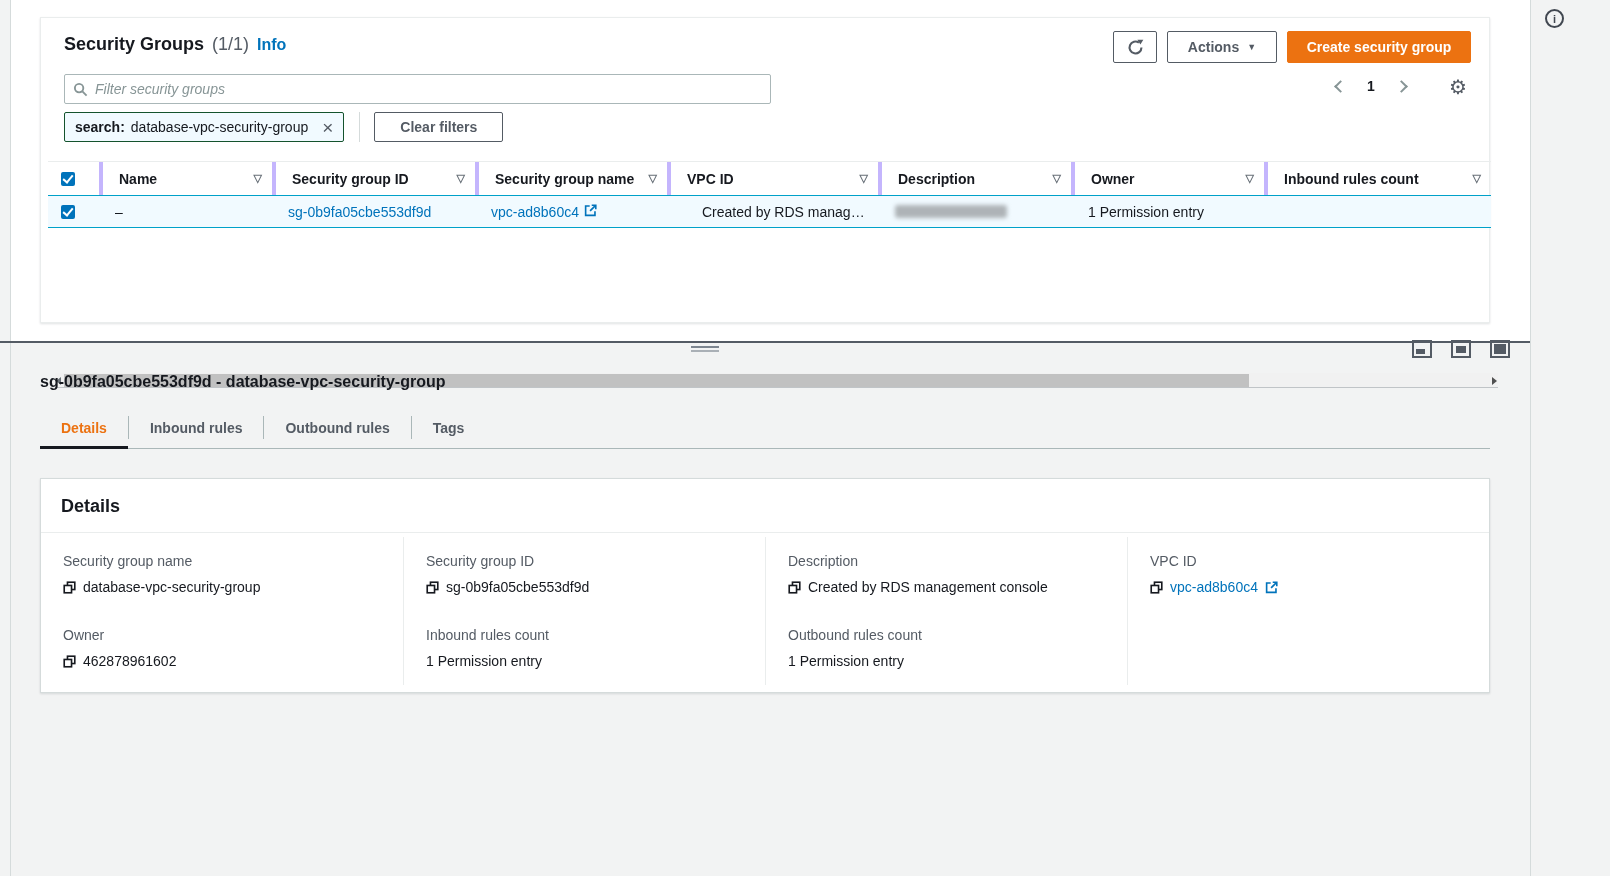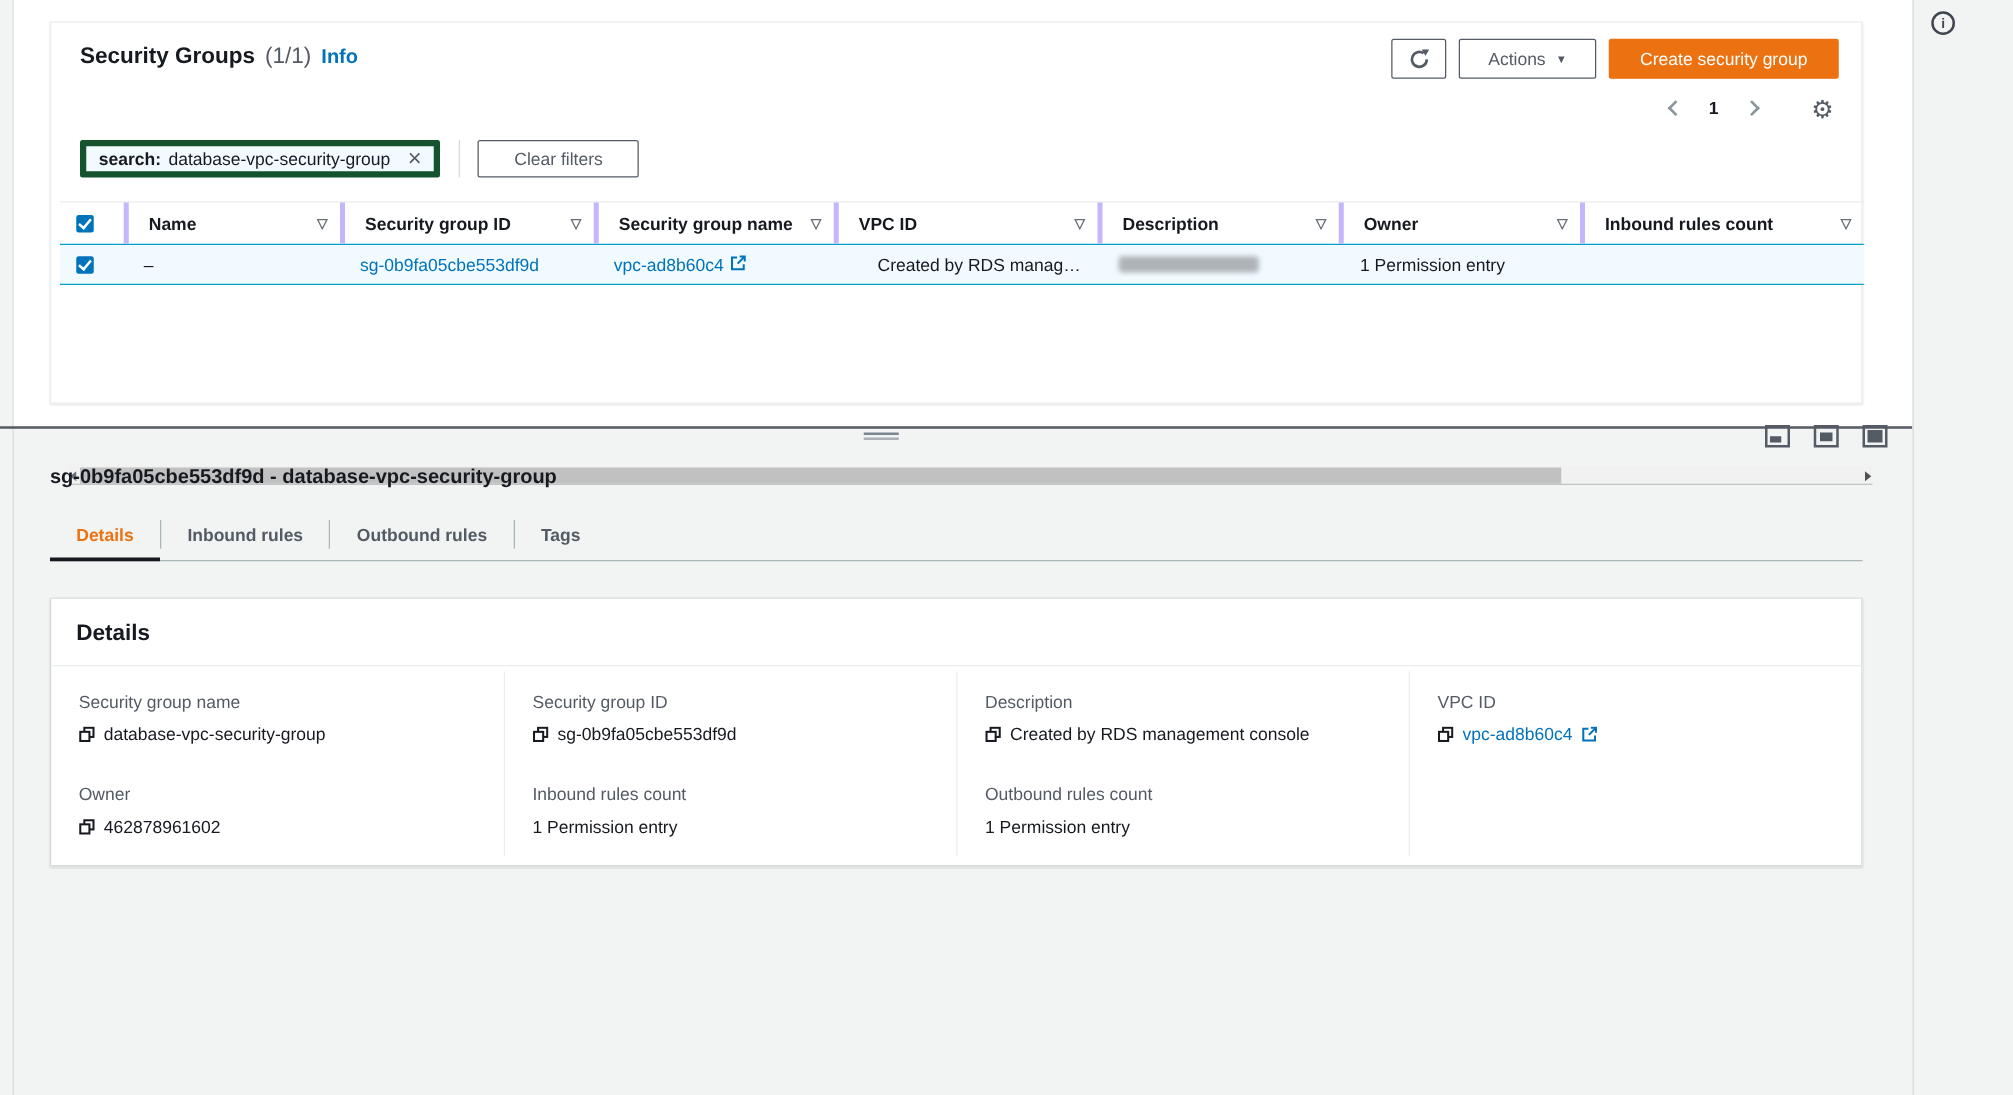--- a/index.html
+++ b/index.html
@@ -19,21 +19,21 @@
   .card-top { position:absolute; left:29px; top:17px; width:1450px; height:306px; background:#fff;
               border:1px solid #eaeded; box-shadow:0 1px 2px rgba(0,28,36,.12); }
 
   .hdr-row { position:absolute; left:23px; top:16px; display:flex; align-items:baseline; gap:8px; }
   .hdr-title { font-size:18px; font-weight:bold; color:#16191f;text-align:right; }
   .hdr-count { font-size:18px; font-weight:normal; color:#545b64; }
   .hdr-info  { font-size:16px; font-weight:bold; color:#0073bb; cursor:pointer; }
 
   .btn { display:inline-flex; align-items:center; justify-content:center; gap:8px;
          height:32px; border:1px solid #545b64; border-radius:2px; background:#fff;
-         font-weight:normal; font-size:14px; color:#545b64; cursor:pointer; }
+         font-weight:bold; font-size:14px; color:#545b64; cursor:pointer; }
   .btn-refresh { position:absolute; left:1072px; top:13px; width:44px; }
   .btn-actions { position:absolute; left:1126px; top:13px; width:110px; }
   .btn-primary { position:absolute; left:1246px; top:13px; width:184px;
                  background:#ec7211; border-color:#ec7211; color:#fff; }
   .caret { font-size:9px; line-height:1; }
 
   .filter-box { position:absolute; left:23px; top:56px; width:707px; height:30px;
                 border:1px solid #aab7b8; border-radius:2px; background:#fff;
                 display:flex; align-items:center; padding:0 8px; gap:7px; }
   .filter-box input { border:none; outline:none; flex:1; font-size:14px; font-style:italic; color:#16191f;
@@ -41,21 +41,21 @@
   .filter-box input::placeholder { color:#879596; font-style:italic; }
 
   .pagi { position:absolute; left:1295px; top:60px; display:flex; align-items:center; gap:22px; }
   .chev { width:9px; height:9px; border-left:2px solid #879596; border-bottom:2px solid #879596; cursor:pointer; }
   .chev.left  { transform:rotate(45deg); }
   .chev.right { transform:rotate(-135deg); }
   .pagi-num { font-weight:bold; color:#16191f; cursor:pointer; }
   .gear { position:absolute; left:1408px; top:57px; font-size:20px; color:#545b64; cursor:pointer; }
 
   .token-row { position:absolute; left:23px; top:94px; display:flex; align-items:center; }
-  .token { height:30px; background:#f1faff; border:5px solid #14532d; border-radius:2px;
+  .token { height:30px; background:#f1faff; border:1px solid #14532d; border-radius:2px;
            display:flex; align-items:center; padding:0 10px; gap:6px; }
   .token .tk-x { font-size:19px; color:#545b64; margin-left:8px; cursor:pointer; line-height:1; }
   .token-sep { width:1px; height:30px; background:#d5dbdb; margin:0 14px 0 15px; }
   .btn-clear { width:129px; height:30px; }
 
   
   .grid-table { position:absolute; left:7px; top:143px; width:1443px; }
   .tr { display:flex; width:1443px; }
   .thead { border-top:1px solid #eaeded; height:34px; }
   .th, .td { display:flex; align-items:center; padding:0 10px 0 16px; overflow:hidden; white-space:nowrap; }
@@ -145,20 +145,29 @@
       </span>
     </button>
     <button class="btn btn-actions">
       <span>Actions</span>
       <span class="caret">▼</span>
     </button>
     <button class="btn btn-primary">
       <span>Create security group</span>
     </button>
 
+    <div class="filter-box">
+      <span style="display:inline-flex;">
+        <svg width="15" height="15" viewBox="0 0 16 16" fill="none">
+          <circle cx="6.5" cy="6.5" r="4.5" stroke="#879596" stroke-width="2"></circle>
+          <line x1="10" y1="10" x2="14.5" y2="14.5" stroke="#879596" stroke-width="2"></line>
+        </svg>
+      </span>
+      <input type="text" placeholder="Filter security groups" style="">
+    </div>
 
     <div class="pagi">
       <span class="chev left"></span>
       <span class="pagi-num">1</span>
       <span class="chev right"></span>
     </div>
     <span class="gear">⚙</span>
 
     <div class="token-row">
       <div class="token">

